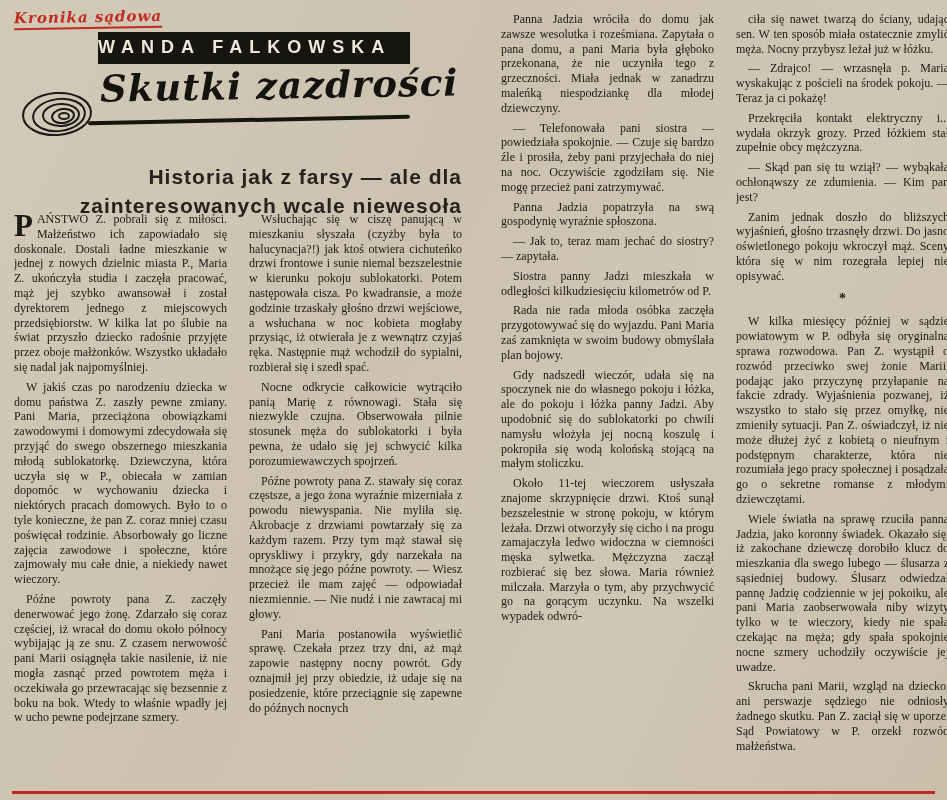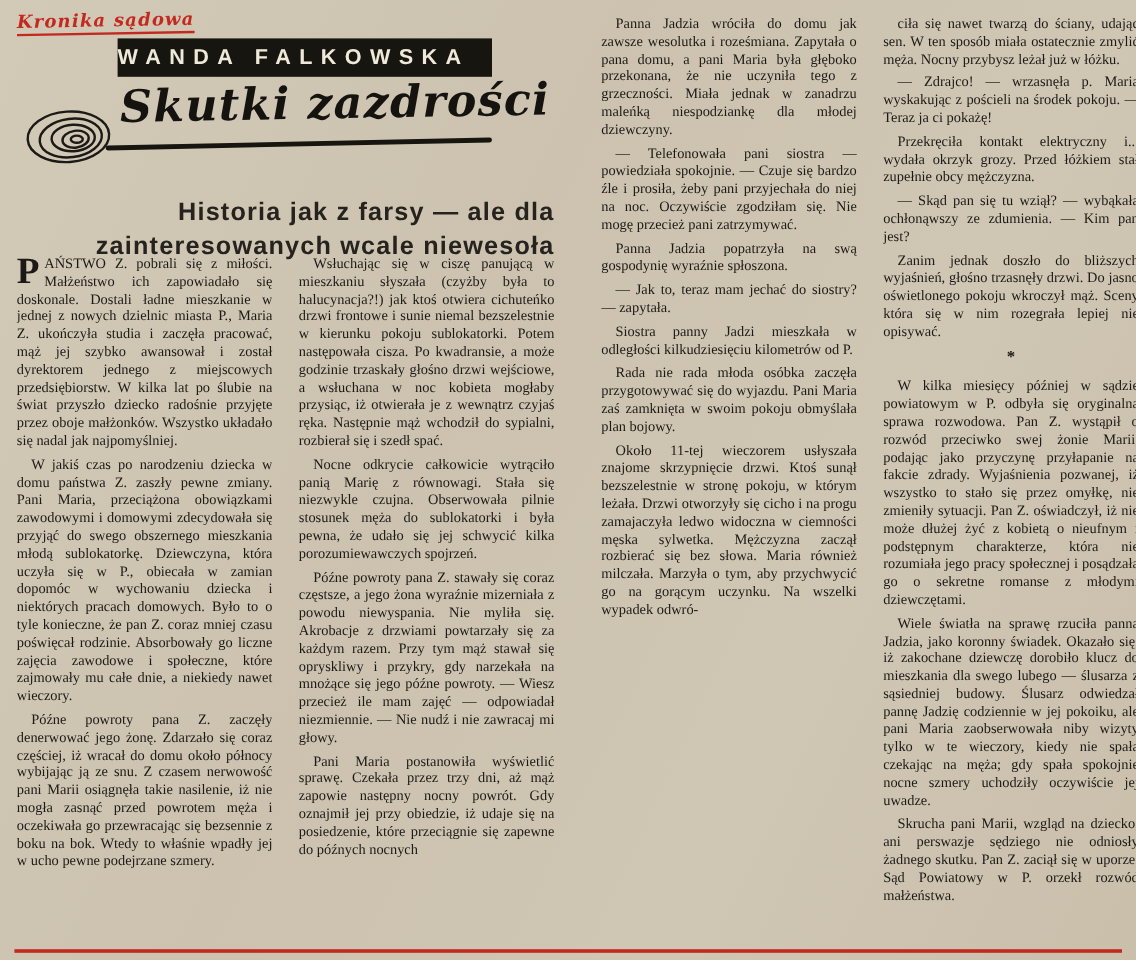--- a/index.html
+++ b/index.html
@@ -140,21 +140,22 @@
   </div>
 
   <div class="half right">
     <div class="cols tall">
       <div class="col">
           <p class="para">Panna Jadzia wróciła do domu jak zawsze wesolutka i roześmiana. Zapytała o pana domu, a pani Maria była głęboko przekonana, że nie uczyniła tego z grzeczności. Miała jednak w zanadrzu maleńką niespodziankę dla młodej dziewczyny.</p>
           <p class="para">— Telefonowała pani siostra — powiedziała spokojnie. — Czuje się bardzo źle i prosiła, żeby pani przyjechała do niej na noc. Oczywiście zgodziłam się. Nie mogę przecież pani zatrzymywać.</p>
           <p class="para">Panna Jadzia popatrzyła na swą gospodynię wyraźnie spłoszona.</p>
           <p class="para">— Jak to, teraz mam jechać do siostry? — zapytała.</p>
           <p class="para">Siostra panny Jadzi mieszkała w odległości kilkudziesięciu kilometrów od P.</p>
-          <p class="para">Rada nie rada młoda osóbka zaczęła przygotowywać się do wyjazdu. Pani Maria zaś zamknięta w swoim pokoju obmyślała plan bojowy.</p>
+          <p class="para">Rada nie rada młoda osóbka zaczęła przygotowywać się do wyjazdu. Pani Maria zaś zamknięta w swoim budowy obmyślała plan bojowy.</p>
+          <p class="para">Gdy nadszedł wieczór, udała się na spoczynek nie do własnego pokoju i łóżka, ale do pokoju i łóżka panny Jadzi. Aby upodobnić się do sublokatorki po chwili namysłu włożyła jej nocną koszulę i pokropiła się wodą kolońską stojącą na małym stoliczku.</p>
           <p class="para">Około 11-tej wieczorem usłyszała znajome skrzypnięcie drzwi. Ktoś sunął bezszelestnie w stronę pokoju, w którym leżała. Drzwi otworzyły się cicho i na progu zamajaczyła ledwo widoczna w ciemności męska sylwetka. Mężczyzna zaczął rozbierać się bez słowa. Maria również milczała. Marzyła o tym, aby przychwycić go na gorącym uczynku. Na wszelki wypadek odwró-</p>
         </div>
       <div class="col">
           <p class="para">ciła się nawet twarzą do ściany, udając sen. W ten sposób miała ostatecznie zmylić męża. Nocny przybysz leżał już w łóżku.</p>
           <p class="para">— Zdrajco! — wrzasnęła p. Maria wyskakując z pościeli na środek pokoju. — Teraz ja ci pokażę!</p>
           <p class="para">Przekręciła kontakt elektryczny i... wydała okrzyk grozy. Przed łóżkiem stał zupełnie obcy mężczyzna.</p>
           <p class="para">— Skąd pan się tu wziął? — wybąkała ochłonąwszy ze zdumienia. — Kim pan jest?</p>
           <p class="para">Zanim jednak doszło do bliższych wyjaśnień, głośno trzasnęły drzwi. Do jasno oświetlonego pokoju wkroczył mąż. Sceny która się w nim rozegrała lepiej nie opisywać.</p>
           <p class="star-sep">*</p>
           <p class="para">W kilka miesięcy później w sądzie powiatowym w P. odbyła się oryginalna sprawa rozwodowa. Pan Z. wystąpił o rozwód przeciwko swej żonie Marii, podając jako przyczynę przyłapanie na fakcie zdrady. Wyjaśnienia pozwanej, iż wszystko to stało się przez omyłkę, nie zmieniły sytuacji. Pan Z. oświadczył, iż nie może dłużej żyć z kobietą o nieufnym i podstępnym charakterze, która nie rozumiała jego pracy społecznej i posądzała go o sekretne romanse z młodymi dziewczętami.</p>

